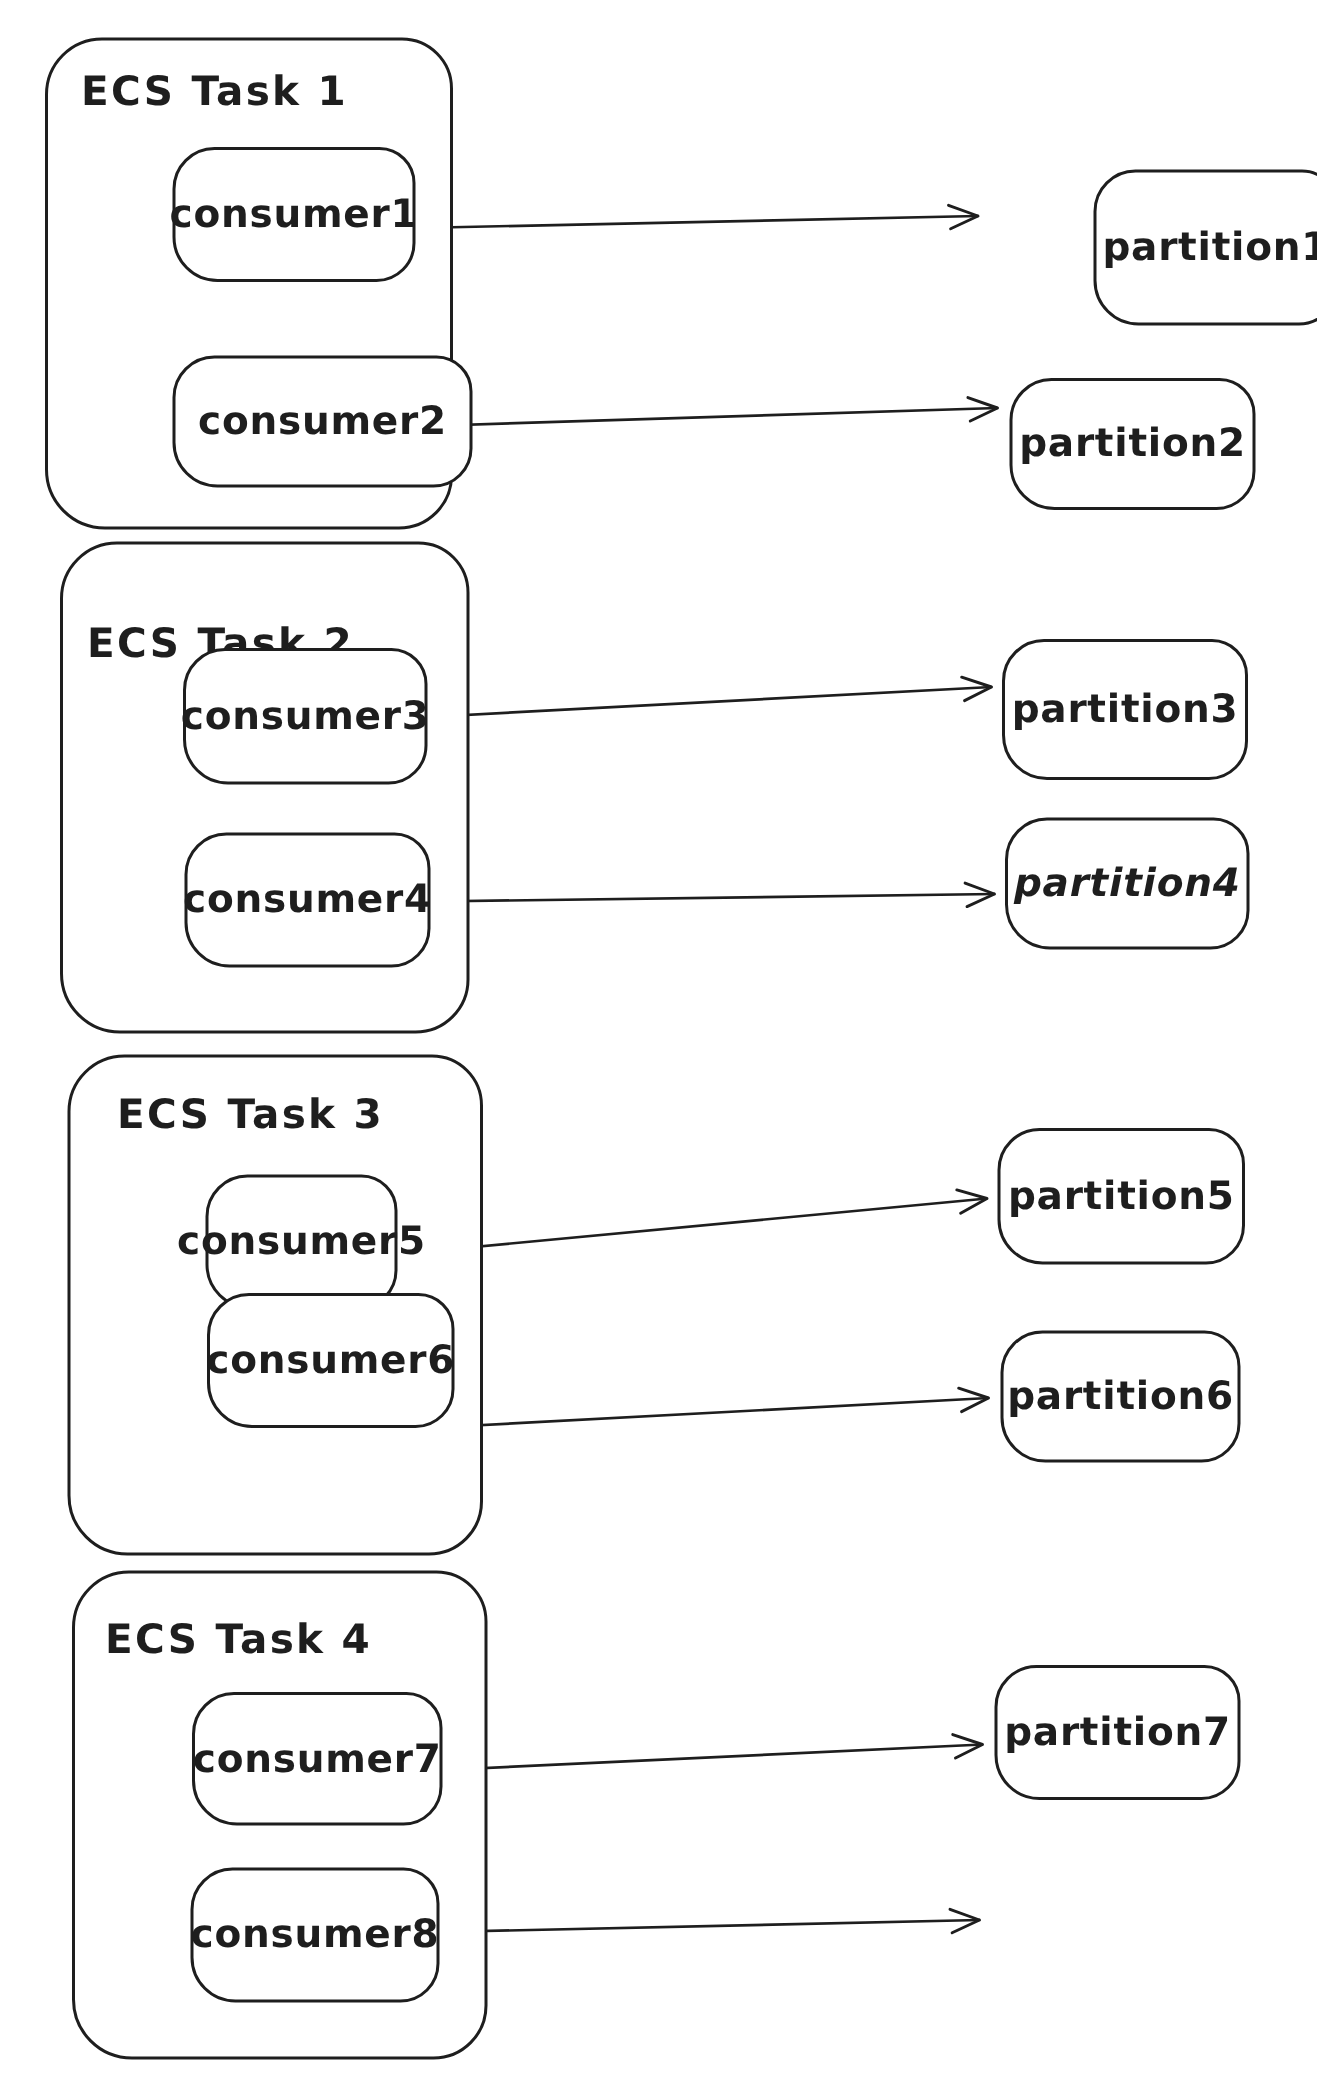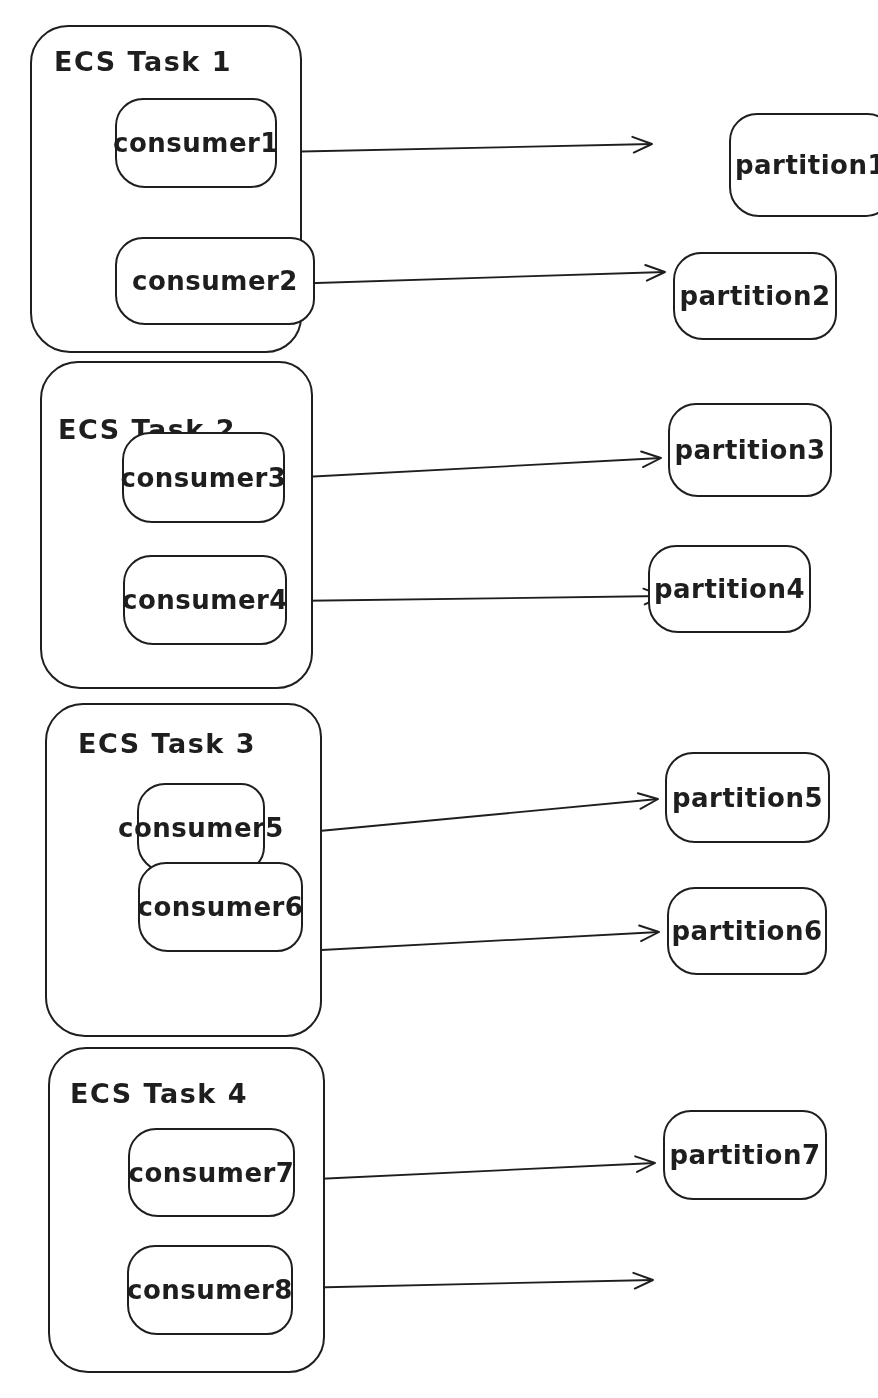--- a/index.html
+++ b/index.html
@@ -112,24 +112,24 @@
   <div class="node-box" style="left:127px; top:1245px; width:166px; height:90px;">
     <span class="node-label">consumer8</span>
   </div>
 
   <div class="node-box" style="left:693px; top:113px; width:163px; height:104px;margin-left:36px;">
     <span class="node-label">partition1</span>
   </div>
   <div class="node-box" style="left:673px; top:252px; width:164px; height:88px;">
     <span class="node-label">partition2</span>
   </div>
-  <div class="node-box" style="left:668px; top:403px; width:164px; height:94px;">
+  <div class="node-box" style="left:668px; top:426px; width:164px; height:94px;">
     <span class="node-label">partition3</span>
   </div>
-  <div class="node-box" style="left:648px; top:545px; width:163px; height:88px;">
+  <div class="node-box" style="left:670px; top:545px; width:163px; height:88px;font-style:italic;">
     <span class="node-label">partition4</span>
   </div>
   <div class="node-box" style="left:665px; top:752px; width:165px; height:91px;">
     <span class="node-label">partition5</span>
   </div>
   <div class="node-box" style="left:667px; top:887px; width:160px; height:88px;">
     <span class="node-label">partition6</span>
   </div>
   <div class="node-box" style="left:663px; top:1110px; width:164px; height:90px;">
     <span class="node-label">partition7</span>

